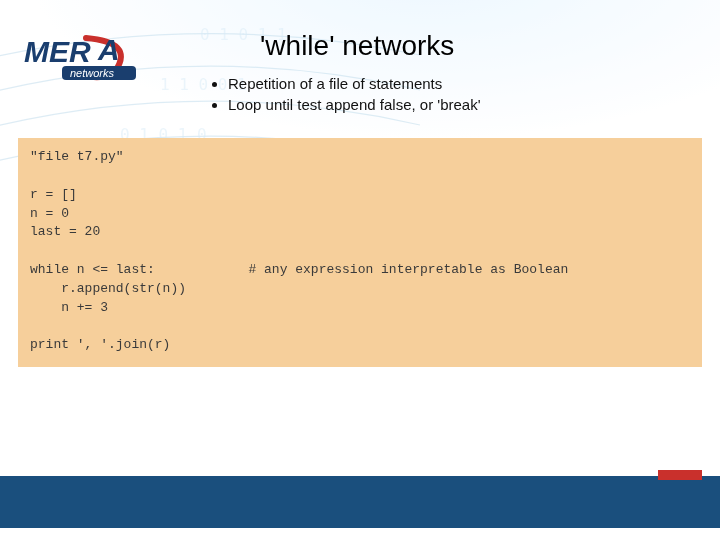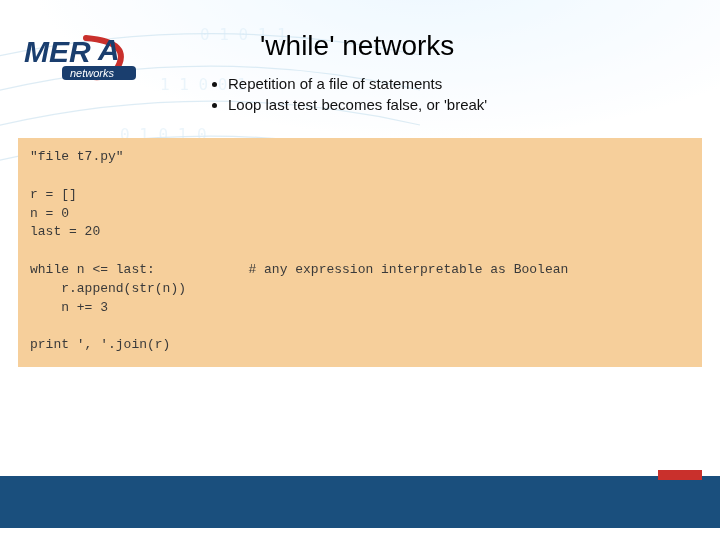--- a/index.html
+++ b/index.html
@@ -109,21 +109,21 @@
     <rect x="38" y="36" width="74" height="14" rx="4" fill="#1a3e6e"></rect>
     <text x="46" y="47" font-family="Arial" font-size="11" font-style="italic" fill="#fff">networks</text>
   </svg>
 </div>
 
 <h1 class="title">'while' networks</h1>
 
 <div class="bullets">
   <ul>
     <li>Repetition of a file of statements</li>
-    <li>Loop last test becomes false, or 'break'</li>
+    <li>Loop until test append false, or 'break'</li>
   </ul>
 </div>
 
 <div class="codebox">"file t7.py"
 
 r = []
 n = 0
 last = 20
 
 while n &lt;= last:            # any expression interpretable as Boolean

